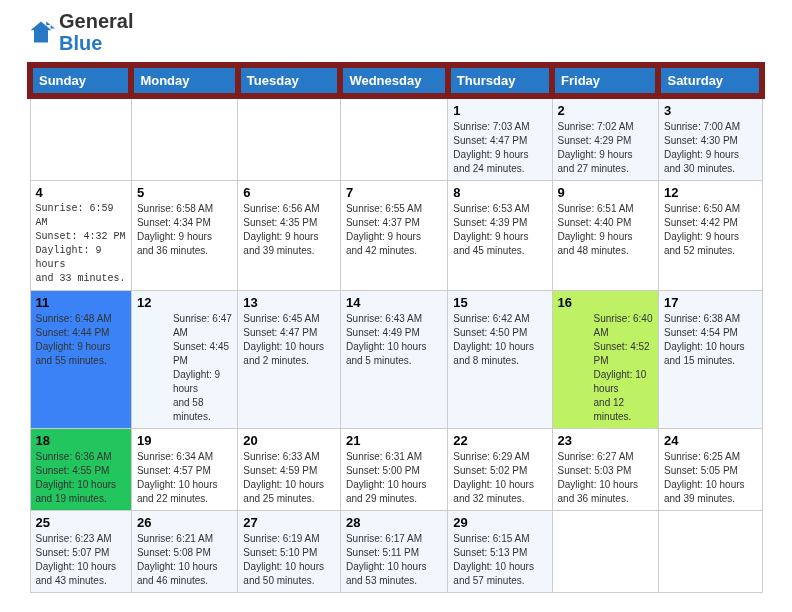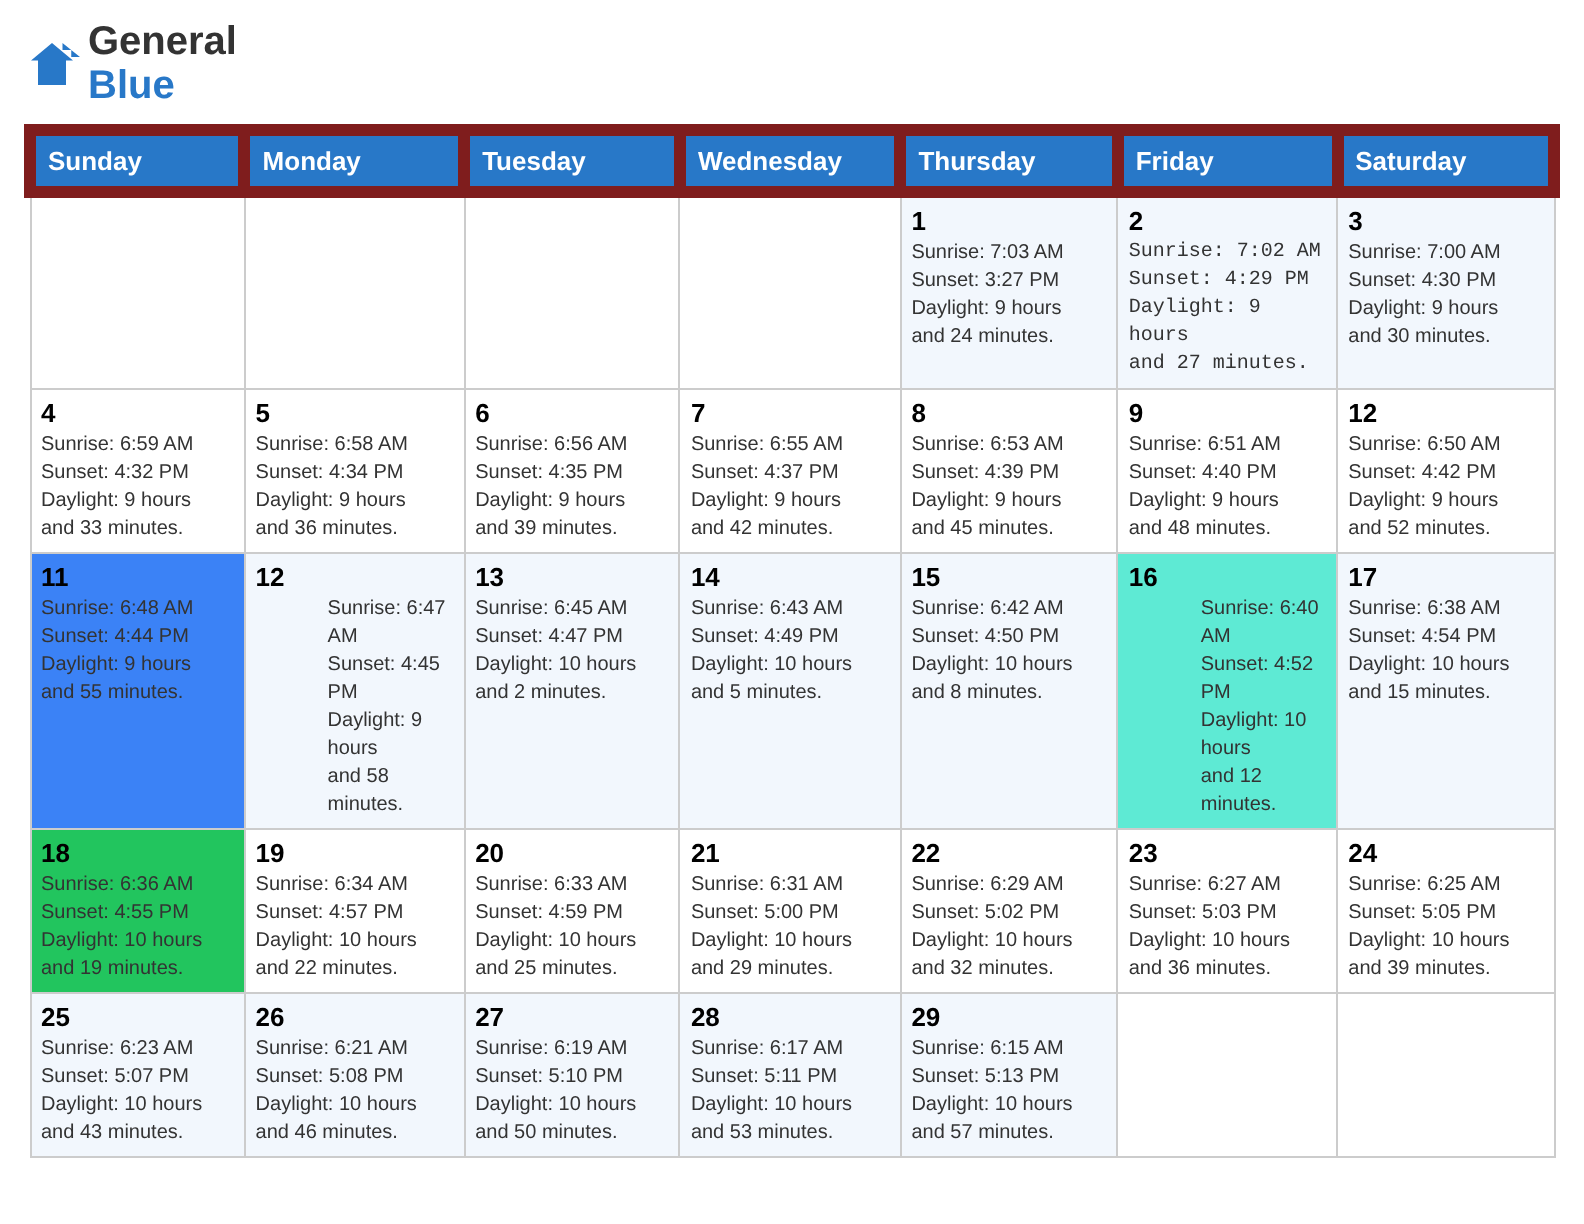--- a/index.html
+++ b/index.html
@@ -6,21 +6,21 @@
     body {
       font-family: Arial, sans-serif;
       background: #fff;
       width: 792px;
       height: 612px;
       overflow: hidden;
     }
     .page {
       width: 792px;
       min-height: 612px;
-      padding: 10px 12px;
+      padding: 10px 27px;
     }
     .header {
       display: flex;
       justify-content: space-between;
       align-items: flex-start;
       margin-bottom: 8px;
     }
     .logo {
       display: flex;
       align-items: center;
@@ -122,43 +122,43 @@
     </thead>
     <tbody id="cal-body">
     <tr>
           <td class="empty-cell" style="background-color: rgb(255, 255, 255);"></td>
           <td class="empty-cell" style="background-color: rgb(255, 255, 255);"></td>
           <td class="empty-cell" style="background-color: rgb(255, 255, 255);"></td>
           <td class="empty-cell" style="background-color: rgb(255, 255, 255);"></td>
           <td style="background-color: rgb(242, 247, 253);">
             <span class="day-num">1</span>
             <div class="day-info" style="white-space: pre-line;">Sunrise: 7:03 AM
-Sunset: 3:27 PM
+Sunset: 4:47 PM
 Daylight: 9 hours
 and 24 minutes.</div>
           </td>
           <td style="background-color: rgb(242, 247, 253);">
             <span class="day-num">2</span>
-            <div class="day-info" style="white-space: pre-line; font-family: Liberation Mono, monospace;">Sunrise: 7:02 AM
+            <div class="day-info" style="white-space: pre-line;">Sunrise: 7:02 AM
 Sunset: 4:29 PM
 Daylight: 9 hours
 and 27 minutes.</div>
           </td>
           <td style="background-color: rgb(242, 247, 253);">
             <span class="day-num">3</span>
             <div class="day-info" style="white-space: pre-line;">Sunrise: 7:00 AM
 Sunset: 4:30 PM
 Daylight: 9 hours
 and 30 minutes.</div>
           </td>
         </tr>
         <tr>
           <td style="background-color: rgb(255, 255, 255);">
             <span class="day-num">4</span>
-            <div class="day-info" style="white-space: pre-line;">Sunrise: 6:59 AM
+            <div class="day-info" style="white-space: pre-line; font-family: Liberation Mono, monospace;">Sunrise: 6:59 AM
 Sunset: 4:32 PM
 Daylight: 9 hours
 and 33 minutes.</div>
           </td>
           <td style="background-color: rgb(255, 255, 255);">
             <span class="day-num">5</span>
             <div class="day-info" style="white-space: pre-line;">Sunrise: 6:58 AM
 Sunset: 4:34 PM
 Daylight: 9 hours
 and 36 minutes.</div>
@@ -228,21 +228,21 @@
 Daylight: 10 hours
 and 5 minutes.</div>
           </td>
           <td style="background-color: rgb(242, 247, 253);">
             <span class="day-num">15</span>
             <div class="day-info" style="white-space: pre-line;">Sunrise: 6:42 AM
 Sunset: 4:50 PM
 Daylight: 10 hours
 and 8 minutes.</div>
           </td>
-          <td style="background-color: #5eead4;">
+          <td style="background-color: #bef264;">
             <span class="day-num">16</span>
             <div class="day-info" style="white-space: pre-line; margin-left: 36px;">Sunrise: 6:40 AM
 Sunset: 4:52 PM
 Daylight: 10 hours
 and 12 minutes.</div>
           </td>
           <td style="background-color: rgb(242, 247, 253);">
             <span class="day-num">17</span>
             <div class="day-info" style="white-space: pre-line;">Sunrise: 6:38 AM
 Sunset: 4:54 PM

